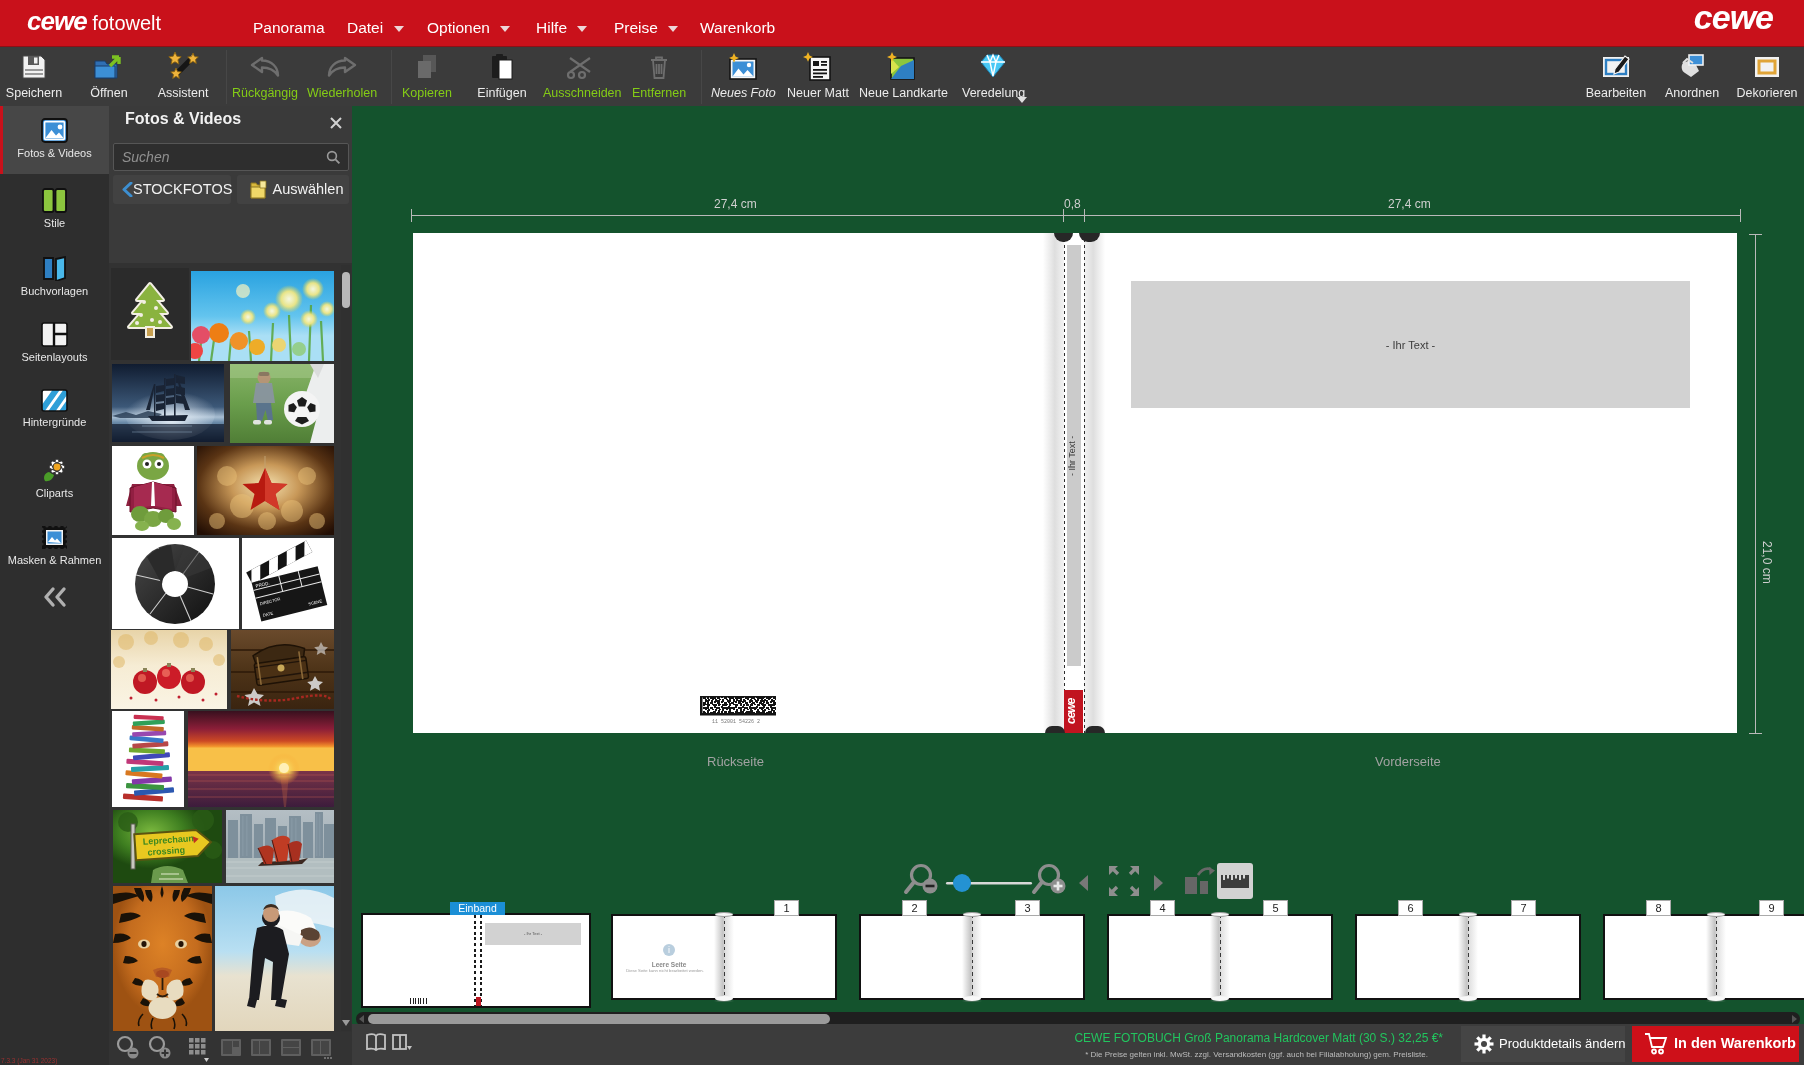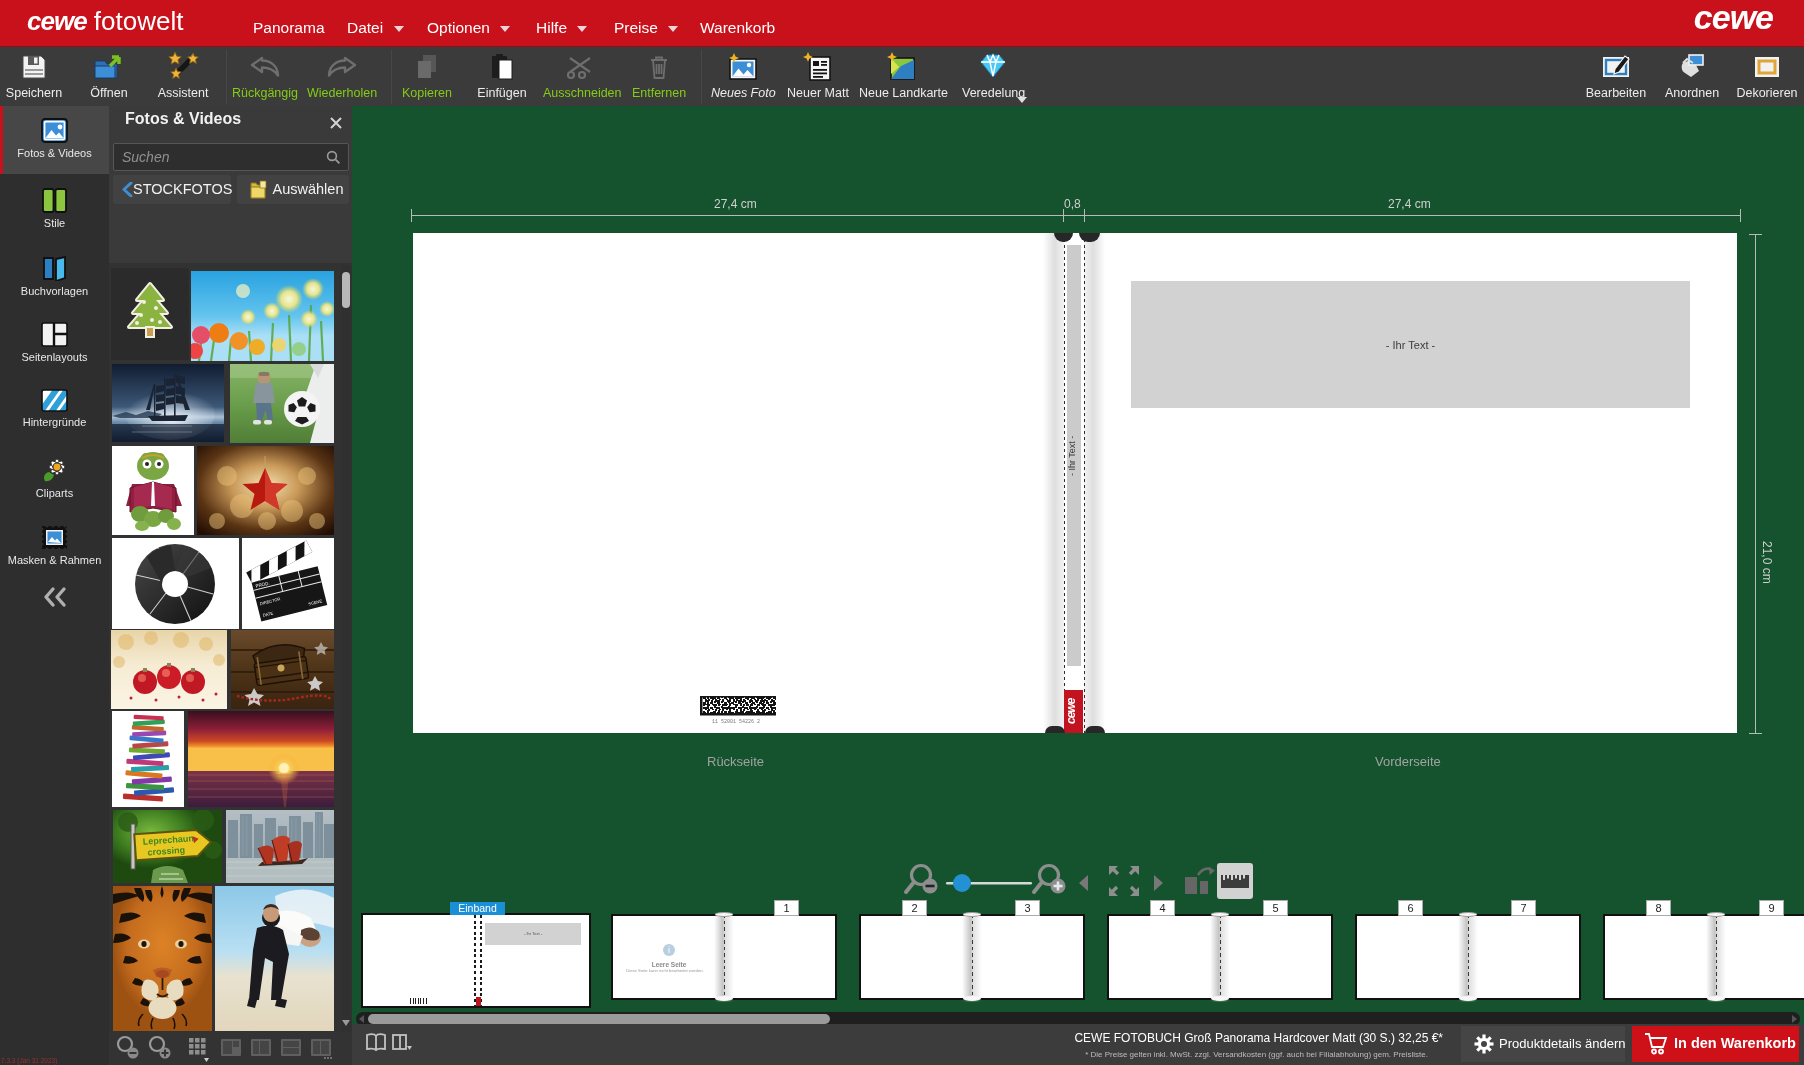--- a/index.html
+++ b/index.html
@@ -63,21 +63,21 @@
     background:#f8f8f8; border:1px solid #9a9a9a; border-left:none; border-right:none; box-shadow:0 84px 0 #f8f8f8; }
   .tab { position:absolute; top:794px; width:25px; height:16px; background:#fff; border:1px solid #aaa; color:#222; font-size:11px; text-align:center; line-height:15px; }
 
   
   #bottombar { left:352px; top:1024px; width:1452px; height:41px; background:#3c3c3c; }
 </style>
 </head>
 <body>
 
 <div class="abs" id="redbar">
-  <div class="abs" style="left:27px; top:6px; color:#fff; font-size:26px;"><span class="logo-cewe">cewe</span><span style="font-weight:300; font-size:26px;"> fotowelt</span></div>
+  <div class="abs" style="left:27px; top:6px; color:#fff; font-size:26px;"><span class="logo-cewe">cewe</span><span style="font-weight:300; font-size:20px;"> fotowelt</span></div>
   <div class="menu" style="left:253px;">Panorama</div>
   <div class="menu" style="left:347px;">Datei <span style="display:inline-block; width:0; height:0; border-left:5px solid transparent; border-right:5px solid transparent; border-top:6px solid #edd6d8; vertical-align:1px; margin-left:6px;"></span></div>
   <div class="menu" style="left:427px;">Optionen <span style="display:inline-block; width:0; height:0; border-left:5px solid transparent; border-right:5px solid transparent; border-top:6px solid #edd6d8; vertical-align:1px; margin-left:6px;"></span></div>
   <div class="menu" style="left:536px;">Hilfe <span style="display:inline-block; width:0; height:0; border-left:5px solid transparent; border-right:5px solid transparent; border-top:6px solid #edd6d8; vertical-align:1px; margin-left:6px;"></span></div>
   <div class="menu" style="left:614px;">Preise <span style="display:inline-block; width:0; height:0; border-left:5px solid transparent; border-right:5px solid transparent; border-top:6px solid #edd6d8; vertical-align:1px; margin-left:6px;"></span></div>
   <div class="menu" style="left:700px;">Warenkorb</div>
   <div class="abs logo-cewe" style="right:31px; top:-2px; color:#fff; font-size:34px;">cewe</div>
 </div>
 
 <div class="abs" id="toolbar">
@@ -1093,21 +1093,21 @@
   <svg style="position:absolute; left:14px; top:9px;" width="46" height="18" viewBox="0 0 46 18">
     <g fill="none" stroke="#c2c2c2" stroke-width="1.8">
         <path d="M1 2q7-2 9 1 2-3 9-1v14q-7-1-9 1-2-2-9-1zM10 3v13"></path>
       </g>
     <g fill="none" stroke="#c2c2c2" stroke-width="1.8">
         <rect x="27" y="2" width="13" height="14"></rect>
         <path d="M34 2v14"></path>
       </g>
     <path d="M41 13h5l-2.5 4z" fill="#c2c2c2"></path>
   </svg>
-  <div style="position:absolute; right:361px; top:7px; color:#ffffff; font-size:12px;">CEWE FOTOBUCH Groß Panorama Hardcover Matt (30 S.) 32,25 €*</div>
+  <div style="position:absolute; right:361px; top:7px; color:#22c55e; font-size:12px;">CEWE FOTOBUCH Groß Panorama Hardcover Matt (30 S.) 32,25 €*</div>
   <div style="position:absolute; right:376px; top:26px; color:#bdbdbd; font-size:8px;">* Die Preise gelten inkl. MwSt. zzgl. Versandkosten (ggf. auch bei Filialabholung) gem. Preisliste.</div>
   <div style="position:absolute; left:1109px; top:2px; width:164px; height:36px; background:#454545; color:#fff; font-size:13.5px;">
     <svg style="position:absolute; left:13px; top:8px;" width="20" height="20" viewBox="0 0 20 20">
         <g fill="#fff">
           <circle cx="10" cy="10" r="6.2"></circle>
           <g>
             <rect x="8.4" y="0.5" width="3.2" height="4"></rect>
             <rect x="8.4" y="15.5" width="3.2" height="4"></rect>
             <rect x="0.5" y="8.4" width="4" height="3.2"></rect>
             <rect x="15.5" y="8.4" width="4" height="3.2"></rect>

